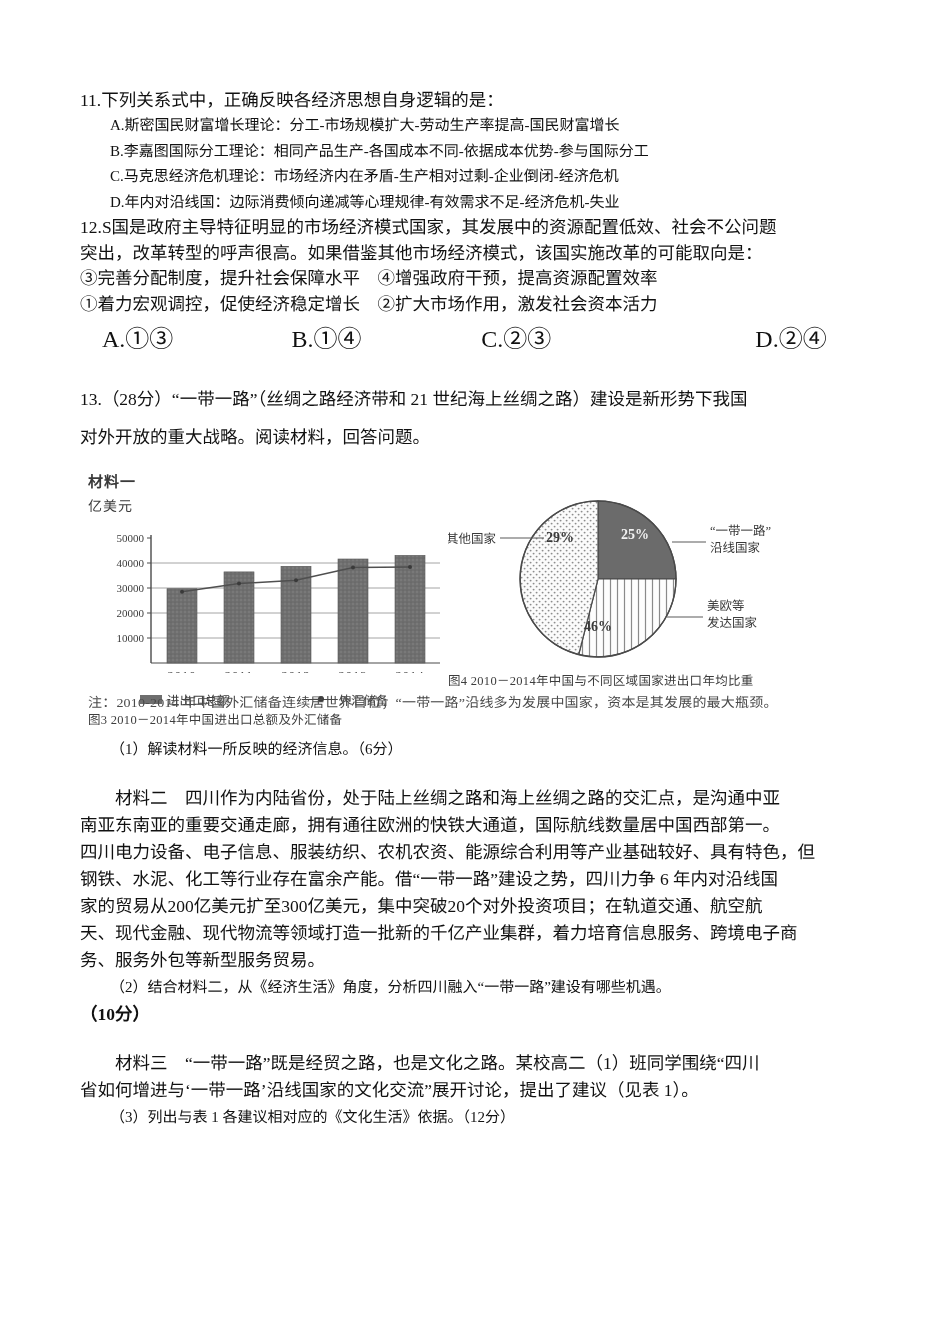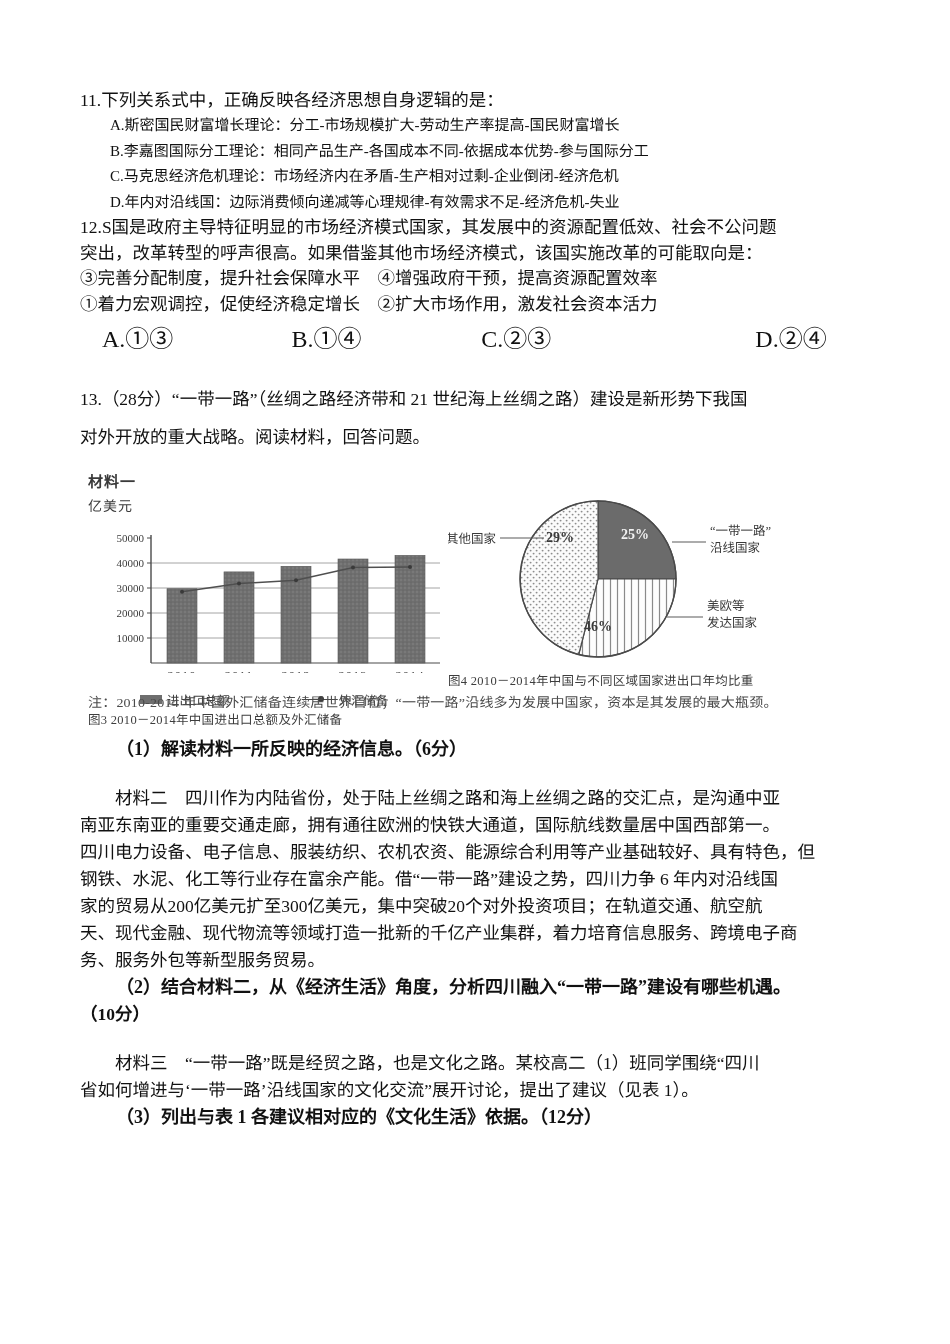--- a/index.html
+++ b/index.html
@@ -66,22 +66,22 @@
     line-height: 27px;
     text-align: justify;
     text-indent: 2em;
   }
   .para-cont {
     font-size: 17.5px;
     line-height: 27px;
     text-align: justify;
   }
   .sub-q {
-    font-weight: bold;
-    font-size: 18px;
+    font-weight: normal;
+    font-size: 15px;
     line-height: 27px;
     text-indent: 2em;
   }
   .sub-q-cont {
     font-weight: bold;
     font-size: 17.5px;
     line-height: 27px;
   }
   .spacer-sm { height: 16px; }
   .spacer-md { height: 22px; }

